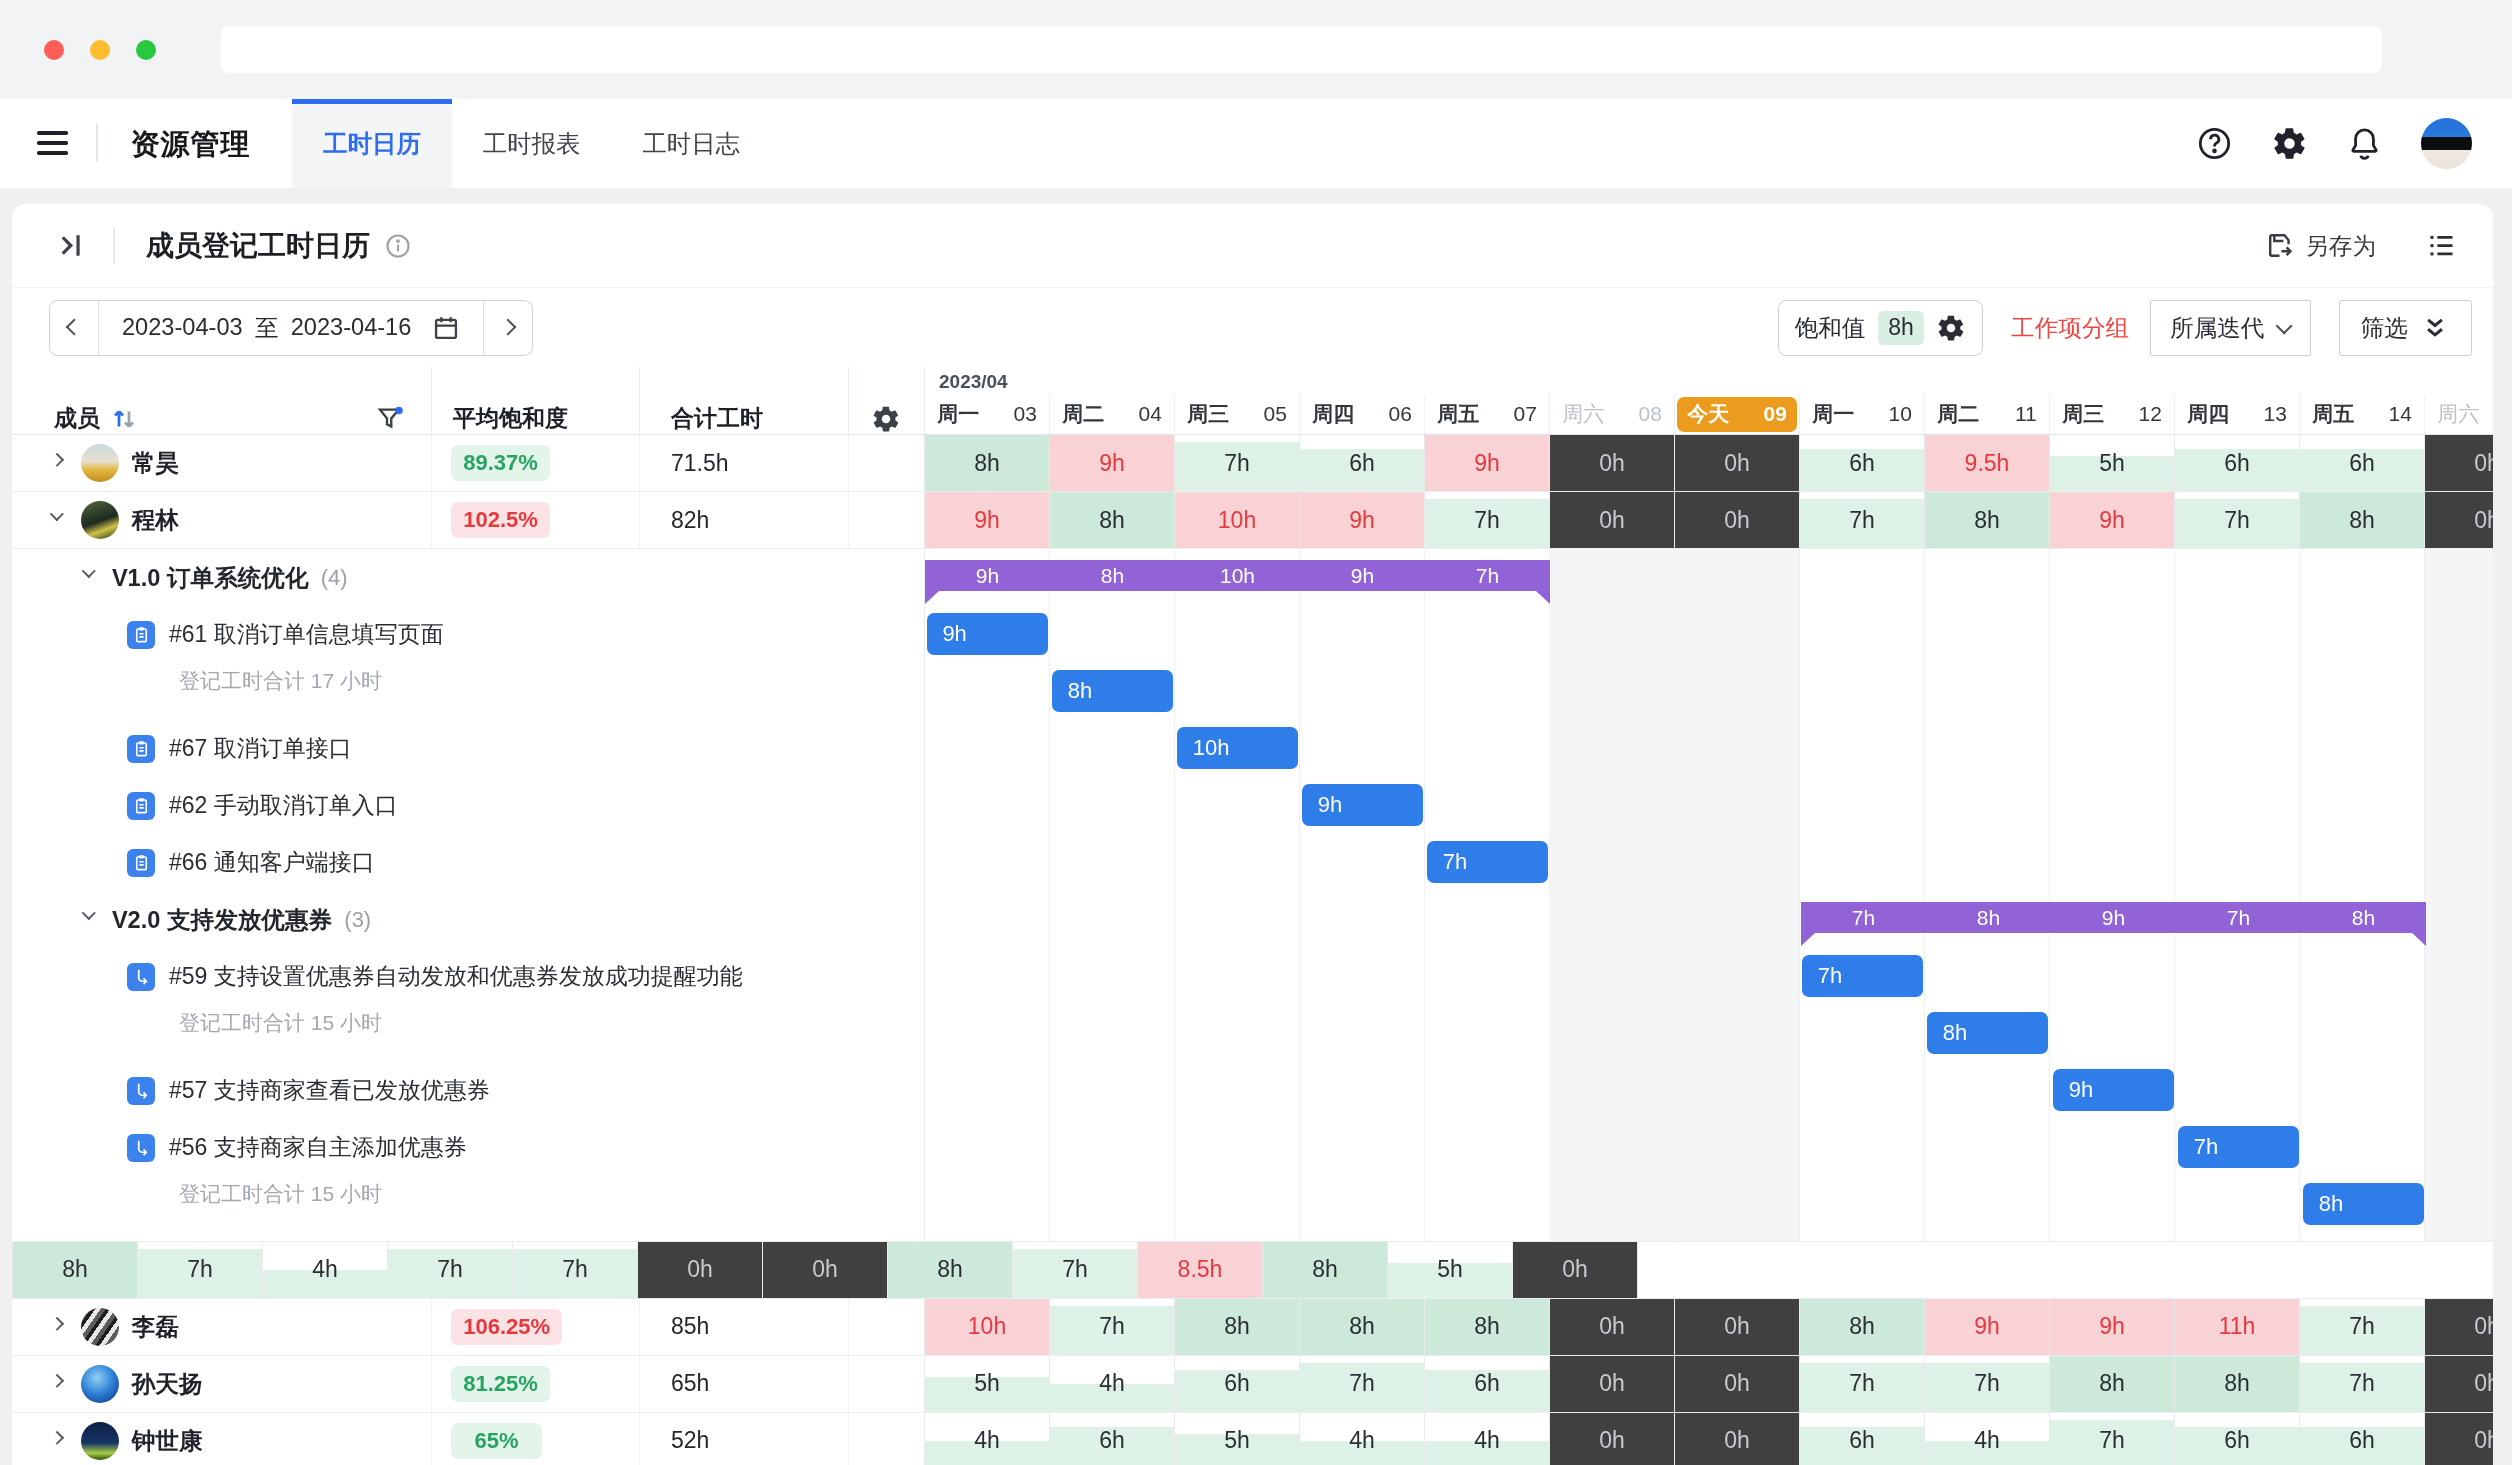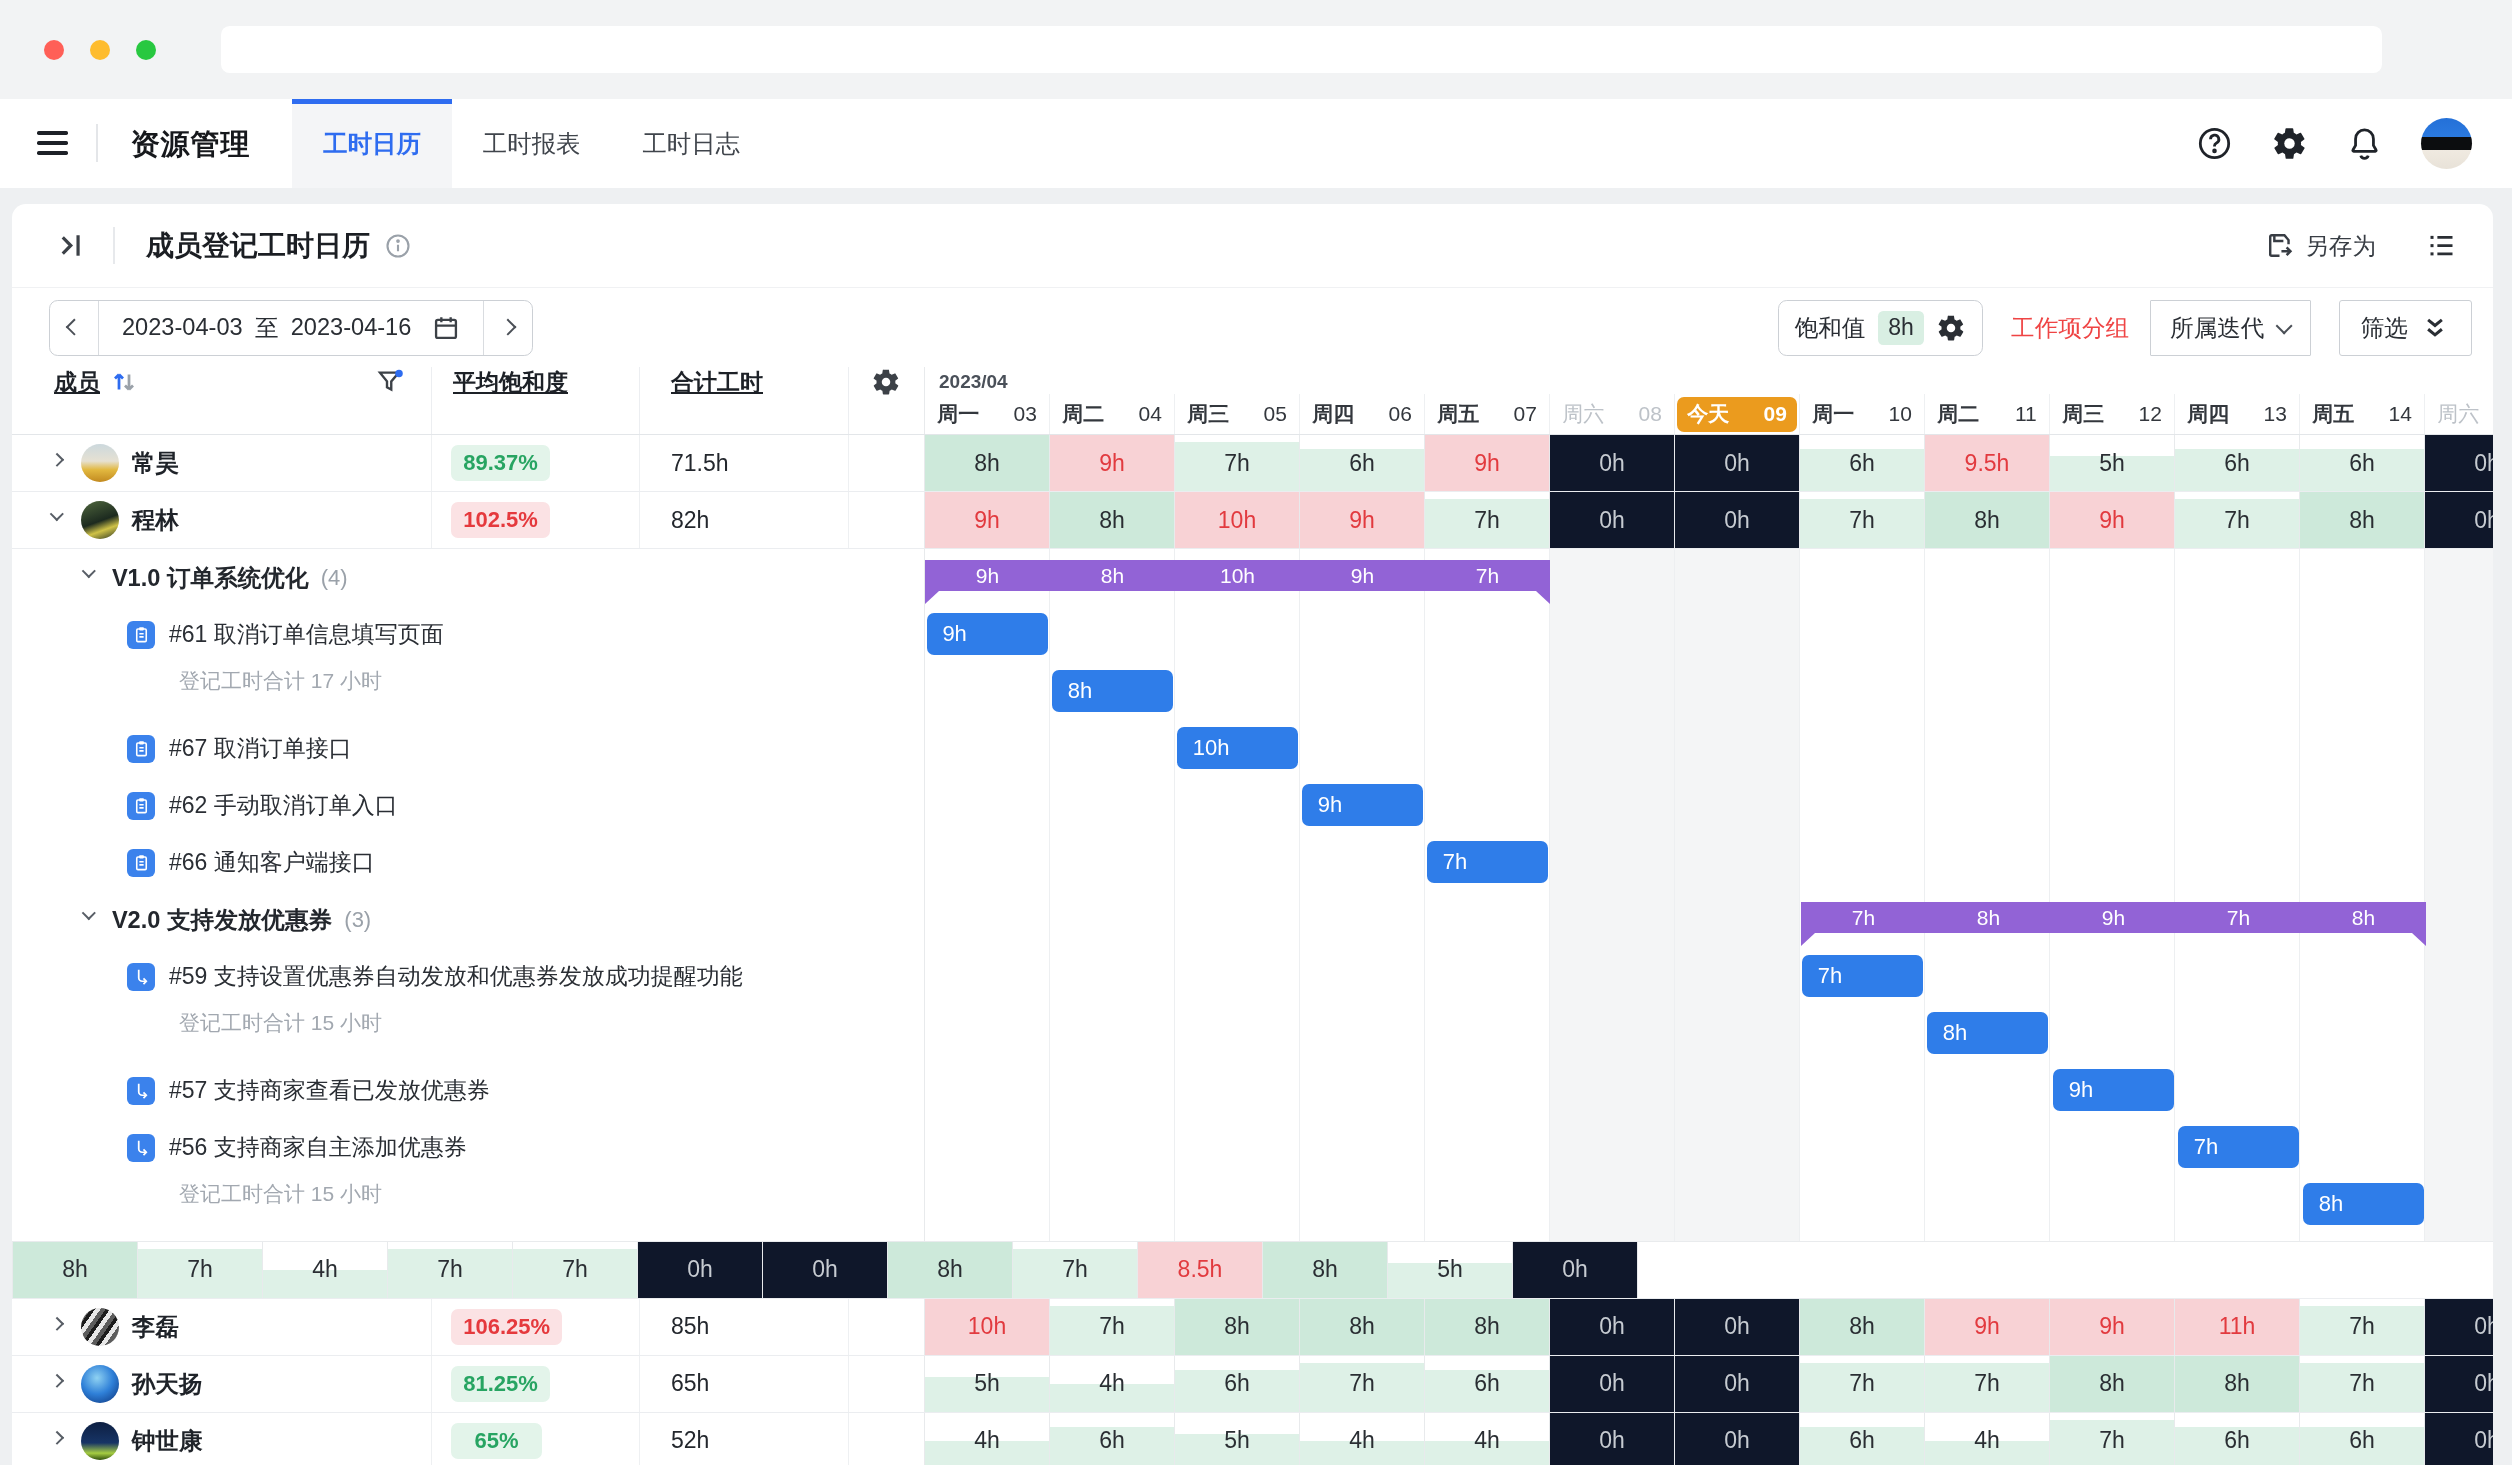--- a/index.html
+++ b/index.html
@@ -60,21 +60,21 @@
   .sat-pill { display:flex; align-items:center; gap:12.2px; height:56px; border:1.7px solid #ccd0d5; border-radius:8.7px; padding:0 15.7px; font-size:23.6px; color:#2a2e34; cursor:pointer; }
   .sat-val { background:#d9efe3; border-radius:5.2px; padding:3.5px 10.5px; font-size:23px; color:#2a2e34; }
   .sat-pill svg, .filter-btn svg { width:30px; height:30px; color:#2a2e34; }
   .group-label { font-size:23.6px; color:#ef4444; }
   .select-btn { display:flex; align-items:center; gap:14px; height:56px; border:1.7px solid #ccd0d5; border-radius:1px; padding:0 19px; font-size:23.6px; color:#2a2e34; cursor:pointer; margin-left:-7px; }
   .filter-btn { display:flex; align-items:center; gap:12.2px; height:56px; border:1.7px solid #ccd0d5; border-radius:3px; padding:0 21px; font-size:23.6px; color:#2a2e34; cursor:pointer; }
 
   
   .grid-header { height:68px; display:flex; border-bottom:1.7px solid #e3e6e9; }
   .gh-left { display:flex; width:912px; flex:none; }
-  .gh-cell { display:flex; align-items:flex-start; font-size:23px; font-weight:600; color:#1d2127; border-right:1.7px solid #eceef1;text-decoration:underline; }
+  .gh-cell { display:flex; align-items:flex-end; font-size:23px; font-weight:600; color:#1d2127; border-right:1.7px solid #eceef1; }
   .gh-member { width:420px; padding-left:42px; }
   .gh-sat { width:208px; padding-left:21px; }
   .gh-total { width:209px; padding-left:31px; }
   .gh-gear { width:74px; justify-content:center; border-right:none; }
   .gh-gear svg{ width:30px; height:30px; color:#3c4147; }
   .sort-ico { width:30px; height:30px; margin-left:8.7px; cursor:pointer; }
   .funnel-ico { width:30px; height:30px; margin-left:auto; margin-right:26px; cursor:pointer; }
   .cal-header { flex:1; position:relative; border-left:1.7px solid #e8eaec; }
   .month-label { position:absolute; left:14px; top:3.5px; font-size:19px; font-weight:600; color:#4a5059; }
   .day-row { position:absolute; left:0; bottom:0; height:40px; display:flex; width:1640px; }
@@ -95,21 +95,21 @@
   .pc-total { width:209px; padding-left:31px; font-size:23px; font-weight:500; color:#23272d; }
   .pc-gear { width:74px; border-right:none; }
   .expander { width:15.7px; height:15.7px; flex:none; display:flex; }
   .expander .chev{ width:9.6px; height:9.6px; border-color:#585e66; border-width:2.6px; }
   .avatar { width:38px; height:38px; border-radius:50%; flex:none; }
   .m-name { font-size:23.6px; font-weight:600; color:#1f2329; }
   .sat-badge { min-width:91px; text-align:center; padding:5.2px 12.2px; border-radius:7px; font-size:22px; font-weight:600; }
   .sat-badge.good { background:#e3f4ea; color:#27a462; }
   .sat-badge.over { background:#fbe2e4; color:#e5393d; }
   .cell { width:125px; flex:none; display:flex; align-items:center; justify-content:center; font-size:23px; font-weight:500; color:#2a2e33; border-right:1.7px solid #e8eaec; }
-  .cell.zero { background:#0f172a; color:#c6cbd1; font-weight:400; }
+  .cell.zero { background:#404040; color:#c6cbd1; font-weight:400; }
   .cell.over { background:#f8d2d5; color:#e23a3f; }
 
   .exp-row { height:57px; }
   .ghost { width:125px; flex:none; border-right:1.7px solid #edeff1; }
   .ghost.weekend { background:#f4f5f6; }
   .exp-panel { display:flex; align-items:center; }
   .group-row .exp-panel { padding-left:72px; gap:12.2px; }
   .g-title { font-size:23.6px; font-weight:600; color:#23272d; }
   .g-count { font-size:22px; color:#9aa1a9; }
   .task-row .exp-panel { padding-left:115px; gap:14px; }

